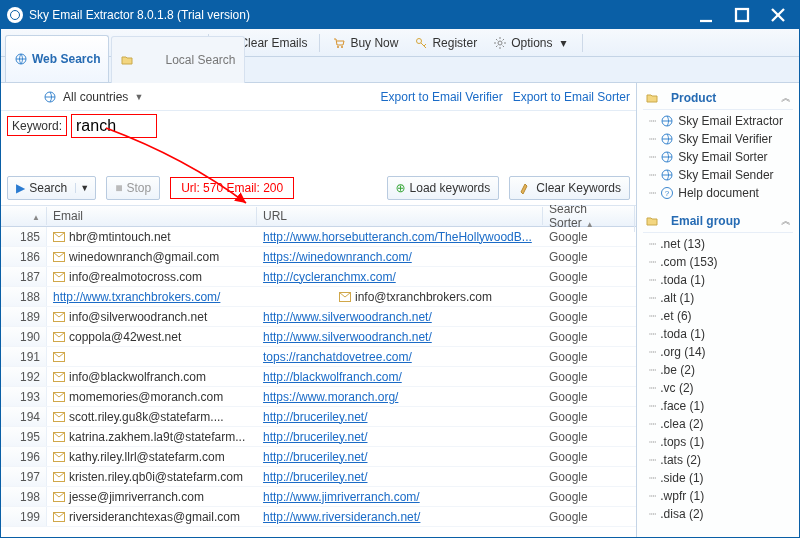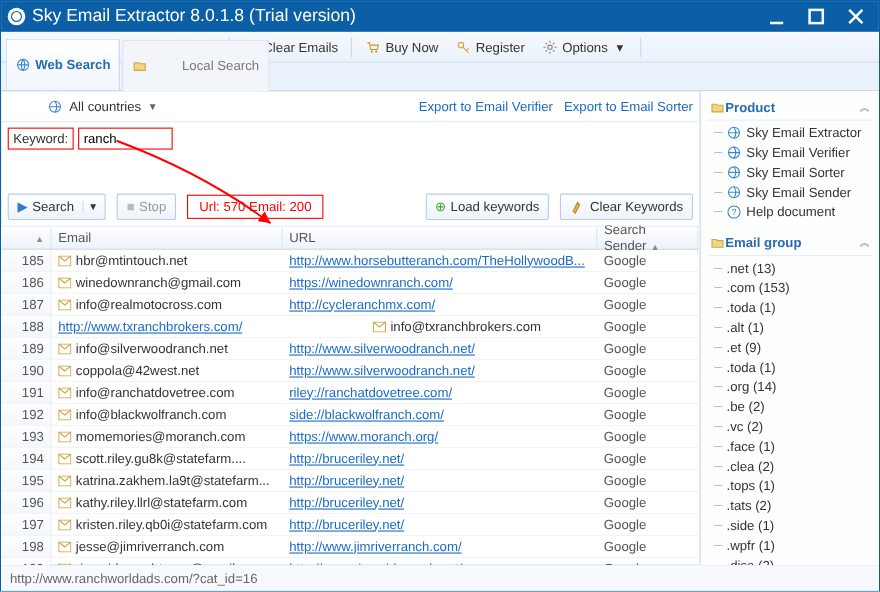--- a/index.html
+++ b/index.html
@@ -1,21 +1,21 @@
 <!DOCTYPE html>
 <html><head>
 <meta charset="utf-8">
 <style>
   * { box-sizing: border-box; margin: 0; padding: 0; }
   html, body { width: 800px; height: 538px; font-family: "Segoe UI", Tahoma, sans-serif; font-size: 12px; color: #333; background: #fff; overflow: hidden; }
   .window { width: 800px; height: 538px; border: 1px solid #0a5fa6; display: flex; flex-direction: column; }
   .titlebar { background: #0a5fa6; color: #fff; height: 28px; display: flex; align-items: center; padding: 0 6px; }
   .titlebar .app-icon { width: 16px; height: 16px; border-radius: 50%; background:#fff; display:flex; align-items:center; justify-content:center; }
   .titlebar .app-icon::after { content:""; width:8px; height:8px; border:1.5px solid #0a5fa6; border-radius:50%; }
-  .titlebar .title { margin-left: 6px; font-size: 16px; }
+  .titlebar .title { margin-left: 6px; font-size: 12px; }
   .titlebar .tb-btns { margin-left: auto; display: flex; gap: 18px; padding-right: 6px; }
   .tb-btn { width: 18px; height: 18px; display: flex; align-items: center; justify-content: center; cursor: pointer; }
   .tb-btn svg { stroke: #fff; stroke-width: 1.5; fill: none; }
   .toolbar { background: linear-gradient(#f6f9fd,#eaf2fb); border-bottom: 1px solid #c4d4e6; height: 28px; display: flex; align-items: center; padding: 0 6px; gap: 8px; }
   .toolbar .tbtn { display: flex; align-items: center; gap: 4px; padding: 2px 4px; cursor: pointer; }
   .toolbar .sep { width: 1px; height: 18px; background: #cdd9e8; }
   .ico { width: 14px; height: 14px; display: inline-flex; align-items: center; justify-content: center; flex: 0 0 14px; }
   .ico svg { width: 14px; height: 14px; }
   .tabs { background:#eaf2fb; border-bottom:1px solid #c4d4e6; height:26px; display:flex; align-items:flex-end; padding:0 4px; }
   .tab { background:linear-gradient(#fff,#f0f6fe); border:1px solid #c4d4e6; border-bottom:none; padding:16px 8px; margin-right:2px; border-radius:3px 3px 0 0; display:flex; align-items:center; gap:4px; cursor:pointer; position:relative; }
@@ -26,21 +26,21 @@
   .main { flex:1; display:flex; flex-direction:column; min-width:0; border-right:1px solid #c4d4e6; }
   .sidebar { width:162px; display:flex; flex-direction:column; padding:4px 6px; background:#fdfefe; overflow:auto; }
 
   .filterbar { height:28px; display:flex; align-items:center; padding:0 6px; gap:10px; border-bottom:1px solid #e3ecf6; }
   .filterbar .sp { width:22px; }
   .drop { display:flex; align-items:center; gap:6px; padding:2px 4px; cursor:pointer; }
   .link { color:#1a6bc7; cursor:pointer; }
   .keywordrow { height:30px; display:flex; align-items:center; padding:0 6px; gap:4px; }
   .kw-label-box { border:1.5px solid red; padding:2px 4px; }
   .kw-input-box { border:1.5px solid red; padding:2px 4px; width:86px; }
-  .kw-input { border:none; outline:none; width:100%; font-size:12px; }
+  .kw-input { border:none; outline:none; width:100%; font-size:16px; }
   .blankarea { flex:0 0 30px; }
   .controlrow { height:34px; display:flex; align-items:center; padding:0 6px; gap:10px; }
   .btn { background:linear-gradient(#fdfefe,#eef4fb); border:1px solid #b9cbe0; border-radius:2px; padding:4px 8px; display:flex; align-items:center; gap:4px; cursor:pointer; }
   .btn.split { padding-right:2px; }
   .btn .chev { padding:0 4px; border-left:1px solid #cfdcec; margin-left:4px; }
   .btn.disabled { color:#999; cursor:default; }
   .counter-box { border:1.5px solid red; color:red; padding:3px 10px; font-size:12px; }
   .tablewrap { flex:1; min-height:0; overflow:hidden; display:flex; flex-direction:column; }
   .thead { display:flex; background:linear-gradient(#fdfefe,#ecf3fb); border-top:1px solid #dbe5f1; border-bottom:1px solid #c8d6e8; height:22px; align-items:center; }
   .th { padding:2px 6px; border-right:1px solid #dbe5f1; font-size:12px; color:#555; }
@@ -51,21 +51,21 @@
   .tri { font-size:8px; color:#888; margin-left:4px; }
   .tbody { flex:1; overflow:auto; }
   .trow { display:flex; height:20px; align-items:center; border-bottom:1px solid #f1f5fa; }
   .trow .num { width:46px; text-align:left; padding-right:6px; background:linear-gradient(#fdfefe,#f3f7fc); border-right:1px solid #e9f0f8; color:#555; height:100%; display:flex; align-items:center; justify-content:flex-end; }
   .trow .cell { padding:0 6px; white-space:nowrap; overflow:hidden; text-overflow:ellipsis; }
   .trow .email { width:210px; display:flex; align-items:center; gap:4px; }
   .trow .url { width:286px; color:#1a6bc7; text-decoration:underline; }
   .trow .se { width:92px; color:#555; }
   .env { width:12px; height:10px; flex:0 0 12px; }
   .statusbar { height:24px; border-top:1px solid #dbe5f1; background:#f6f9fd; display:flex; align-items:center; padding:0 8px; color:#666; }
-  .side-hdr { display:flex; align-items:center; gap:0; padding:4px 2px; border-bottom:1px solid #e7eef7;justify-content:space-between; }
+  .side-hdr { display:flex; align-items:center; gap:12px; padding:4px 2px; border-bottom:1px solid #e7eef7;justify-content:space-between; }
   .side-hdr .hlabel { font-weight:bold; color:#266bb3; }
   .side-hdr .collapse { margin-left:auto; font-size:10px; color:#888; cursor:pointer; }
   .side-list { padding:2px 0 8px 6px; }
   .side-item { display:flex; align-items:center; gap:4px; padding:2px 0; cursor:pointer; }
   .side-item .dash { color:#999; }
 </style>
 </head>
 <body>
 
 <div class="window">
@@ -229,21 +229,21 @@
               </svg>
             </span>
             <span>Clear Keywords</span>
           </div>
       </div>
       <div class="tablewrap">
         <div class="thead">
           <div class="th col-num"><span class="tri">▲</span></div>
           <div class="th col-email">Email</div>
           <div class="th col-url">URL</div>
-          <div class="th col-se"><span>Search Sender</span><span class="tri">▲</span></div>
+          <div class="th col-se"><span>Search Sorter</span><span class="tri">▲</span></div>
         </div>
         <div class="tbody" id="tbody">
             <div class="trow">
               <div class="num">185</div>
               <div class="cell email">
                 <svg class="env" viewBox="0 0 12 10">
                   <rect x="0.5" y="0.5" width="11" height="9" fill="#fff" stroke="#d0a74a"></rect>
                   <path d="M0.5 0.5 L6 5 L11.5 0.5" fill="none" stroke="#d0a74a"></path>
                 </svg>
                 <span>hbr@mtintouch.net</span>
@@ -311,35 +311,34 @@
               <div class="cell url">http://www.silverwoodranch.net/</div>
               <div class="cell se">Google</div>
             </div>
             <div class="trow">
               <div class="num">191</div>
               <div class="cell email">
                 <svg class="env" viewBox="0 0 12 10">
                   <rect x="0.5" y="0.5" width="11" height="9" fill="#fff" stroke="#d0a74a"></rect>
                   <path d="M0.5 0.5 L6 5 L11.5 0.5" fill="none" stroke="#d0a74a"></path>
                 </svg>
-                <span>info@ranchatdovetree.com</span>
-              </div>
-              <div class="cell url">riley://ranchatdovetree.com/</div>
+              </div>
+              <div class="cell url">tops://ranchatdovetree.com/</div>
               <div class="cell se">Google</div>
             </div>
             <div class="trow">
               <div class="num">192</div>
               <div class="cell email">
                 <svg class="env" viewBox="0 0 12 10">
                   <rect x="0.5" y="0.5" width="11" height="9" fill="#fff" stroke="#d0a74a"></rect>
                   <path d="M0.5 0.5 L6 5 L11.5 0.5" fill="none" stroke="#d0a74a"></path>
                 </svg>
                 <span>info@blackwolfranch.com</span>
               </div>
-              <div class="cell url">side://blackwolfranch.com/</div>
+              <div class="cell url">http://blackwolfranch.com/</div>
               <div class="cell se">Google</div>
             </div>
             <div class="trow">
               <div class="num">193</div>
               <div class="cell email">
                 <svg class="env" viewBox="0 0 12 10">
                   <rect x="0.5" y="0.5" width="11" height="9" fill="#fff" stroke="#d0a74a"></rect>
                   <path d="M0.5 0.5 L6 5 L11.5 0.5" fill="none" stroke="#d0a74a"></path>
                 </svg>
                 <span>momemories@moranch.com</span>
@@ -506,21 +505,21 @@
           <div class="side-item">
             <span class="dash">┈</span>
             <span>.toda (1)</span>
           </div>
           <div class="side-item">
             <span class="dash">┈</span>
             <span>.alt (1)</span>
           </div>
           <div class="side-item">
             <span class="dash">┈</span>
-            <span>.et (9)</span>
+            <span>.et (6)</span>
           </div>
           <div class="side-item">
             <span class="dash">┈</span>
             <span>.toda (1)</span>
           </div>
           <div class="side-item">
             <span class="dash">┈</span>
             <span>.org (14)</span>
           </div>
           <div class="side-item">
@@ -556,16 +555,13 @@
             <span>.wpfr (1)</span>
           </div>
           <div class="side-item">
             <span class="dash">┈</span>
             <span>.disa (2)</span>
           </div>
         </div>
     </div>
   </div>
 
-  <div class="statusbar">
-    <span>http://www.ranchworldads.com/?cat_id=16</span>
-  </div>
 </div>
 
 </body></html>

